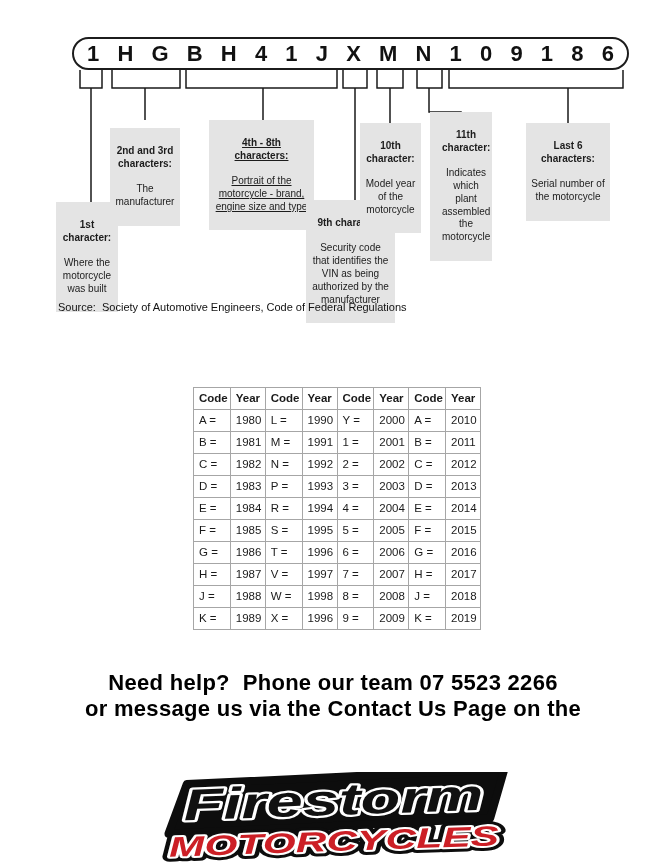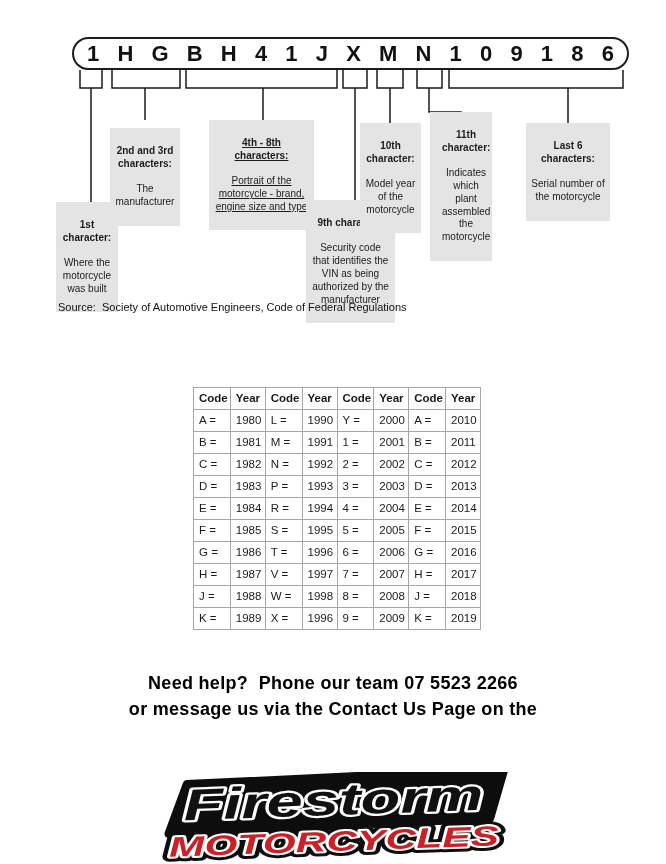--- a/index.html
+++ b/index.html
@@ -27,21 +27,21 @@
     position:absolute;left:193px;top:364px;border-collapse:collapse;table-layout:fixed;margin-top:23px;
   }
   .year-table th,.year-table td{
     border:1px solid var(--table-border,#a6a6a6);
     font-size:11.5px;color:#1a1a1a;text-align:left;
     width:27px;padding:4px 2px 5px 5px;white-space:pre;
   }
   .year-table th{font-weight:bold;}
   .help-block{
     position:absolute;left:0;top:670px;width:666px;text-align:center;
-    font-weight:bold;font-size:18px;line-height:26px;color:#000;letter-spacing:.3px;
+    font-weight:bold;font-size:22px;line-height:26px;color:#000;letter-spacing:.3px;
   }
   .help-line{white-space:pre;}
   .logo-svg{position:absolute;left:148px;top:772px;}
   .logo-text{font-family:"Liberation Sans",sans-serif;font-weight:bold;font-style:italic;}
 </style>
 </head>
 <body>
 
 <div class="page">
 

